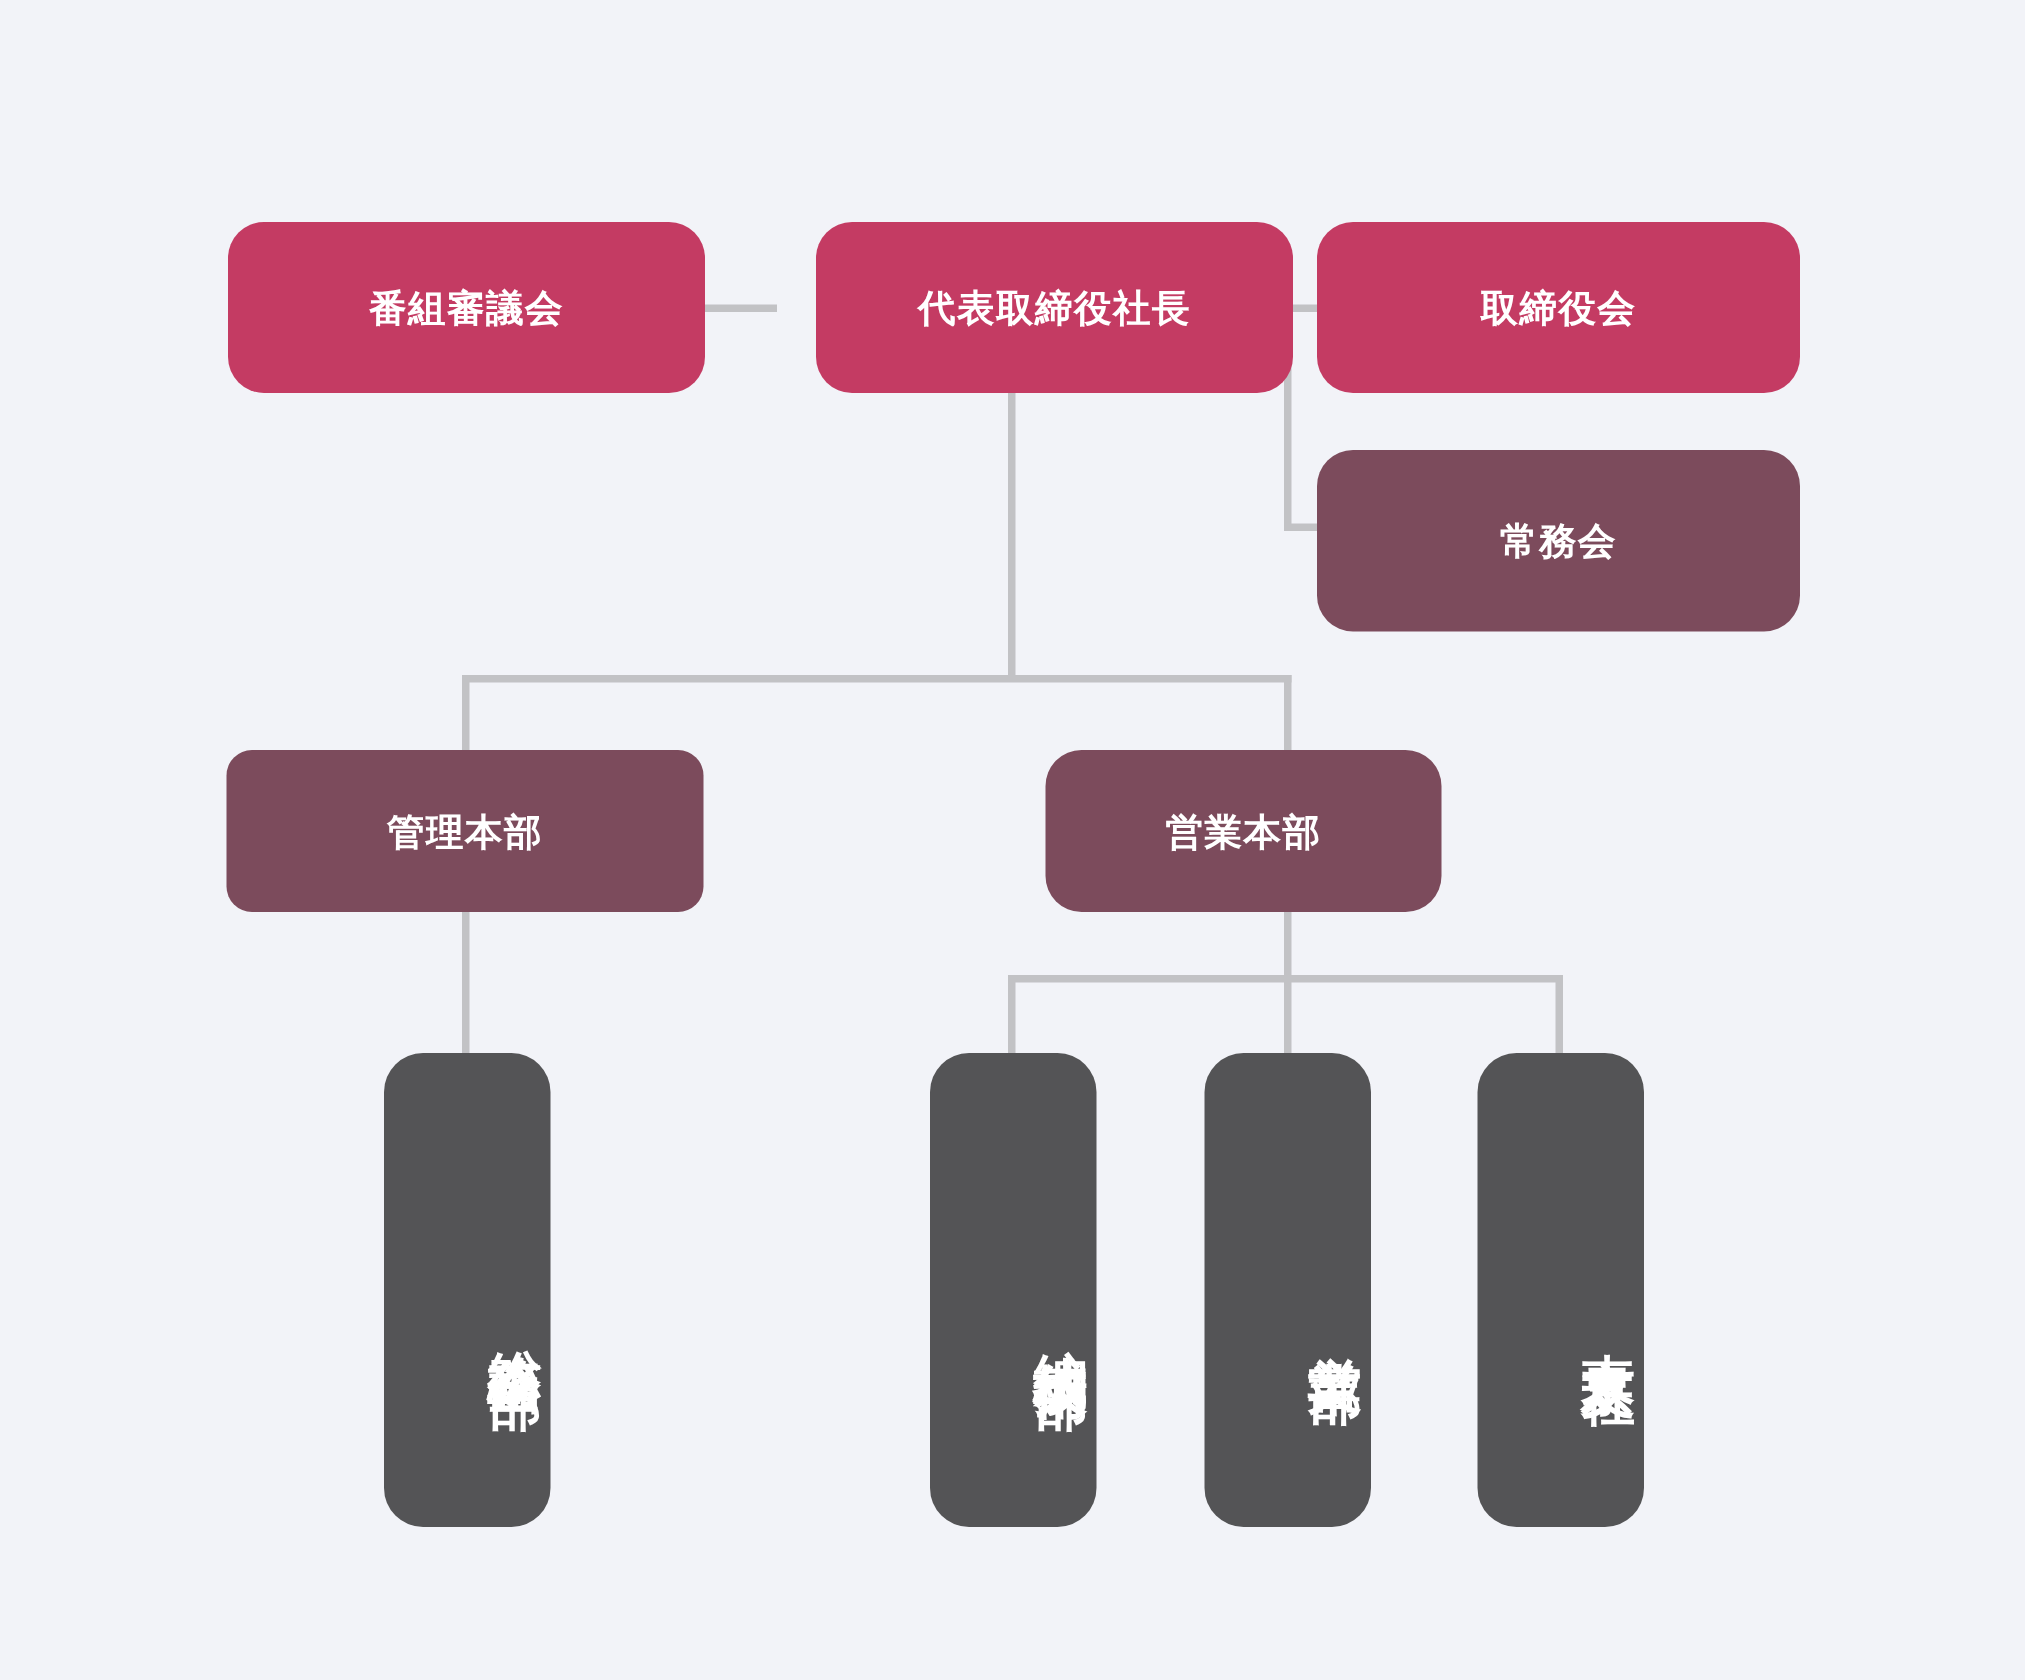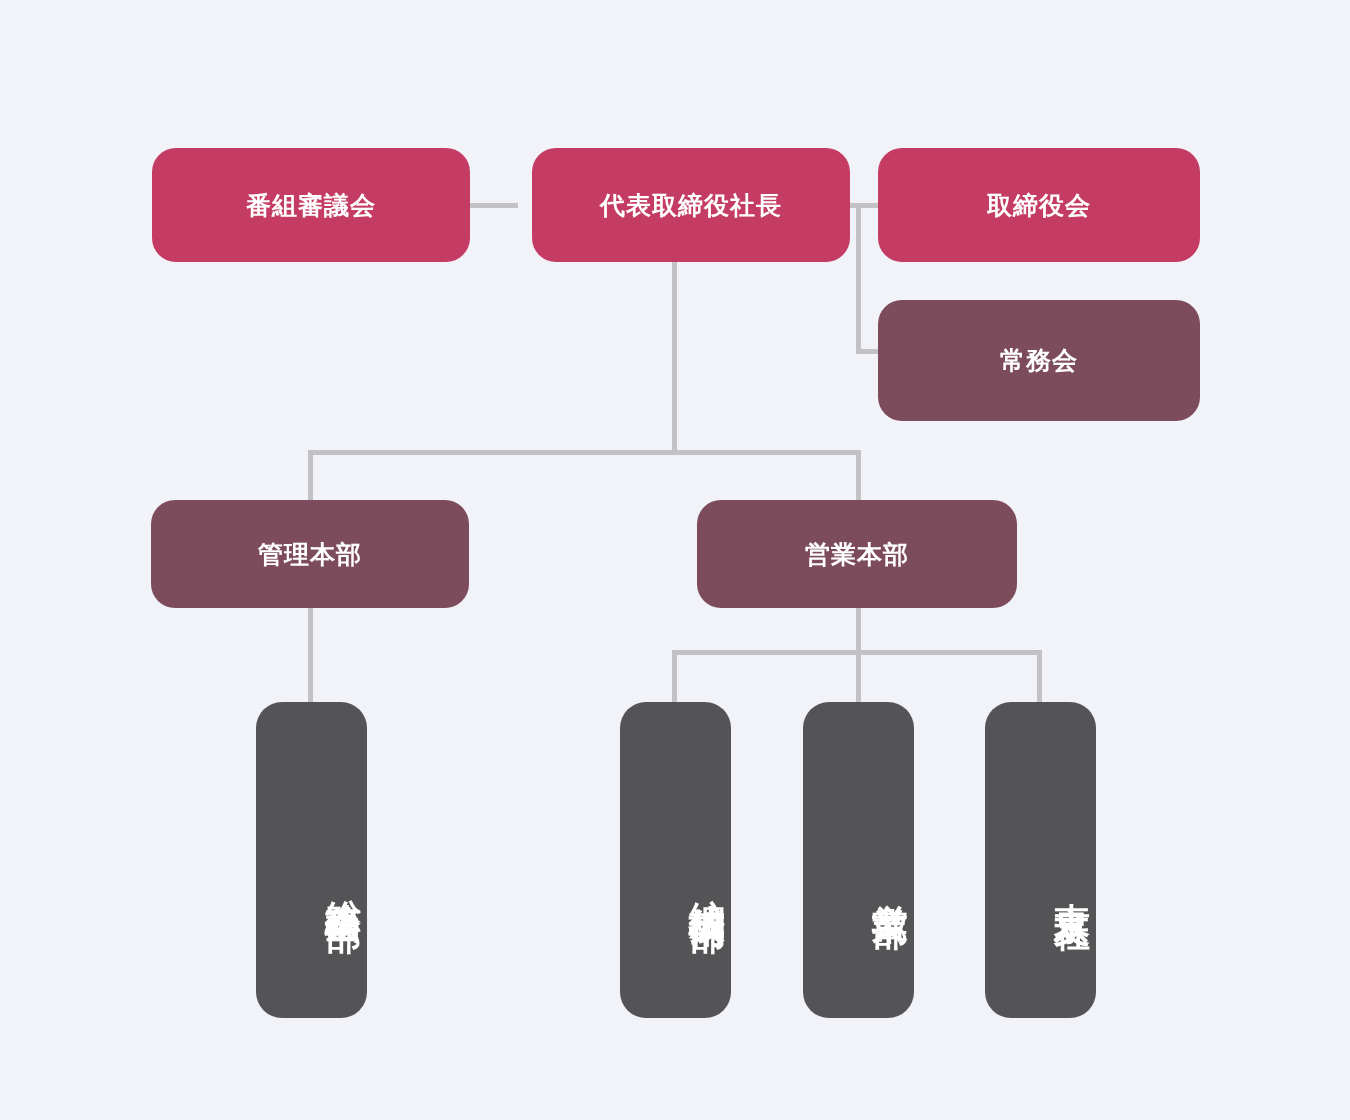--- a/index.html
+++ b/index.html
@@ -59,25 +59,25 @@
     font-size: 25px;
     font-weight: 600;
     letter-spacing: 1px;
     text-align: center;
   }
   .node.primary   { background: var(--primary); }
   .node.secondary { background: var(--secondary); }
   .node.tertiary  { background: var(--tertiary); border-radius: 26px; }
 
   .n-program-council   { left: 152px; top: 148px; width: 318px; height: 114px; }
-  .n-president         { left: 532px; top: 148px; width: 318px; height: 114px; }
+  .n-president         { left: 544px; top: 148px; width: 318px; height: 114px; }
   .n-board             { left: 878px; top: 148px; width: 322px; height: 114px; align-items: center; }
   .n-executive         { left: 878px; top: 300px; width: 322px; height: 121px; }
-  .n-admin-division    { left: 151px; top: 500px; width: 318px; height: 108px; }
-  .n-sales-division    { left: 697px; top: 500px; width: 320px; height: 108px; }
+  .n-admin-division    { left: 151px; top: 500px; width: 318px; height: 108px; border-radius: 17px; }
+  .n-sales-division    { left: 697px; top: 500px; width: 264px; height: 108px; }
 
   .node.vertical {
     width: 111px;
     height: 316px;
     align-items: flex-start;
     padding-top: 42px;
     font-size: 36px;
     writing-mode: vertical-rl;
     text-orientation: upright;
     letter-spacing: 4px;

